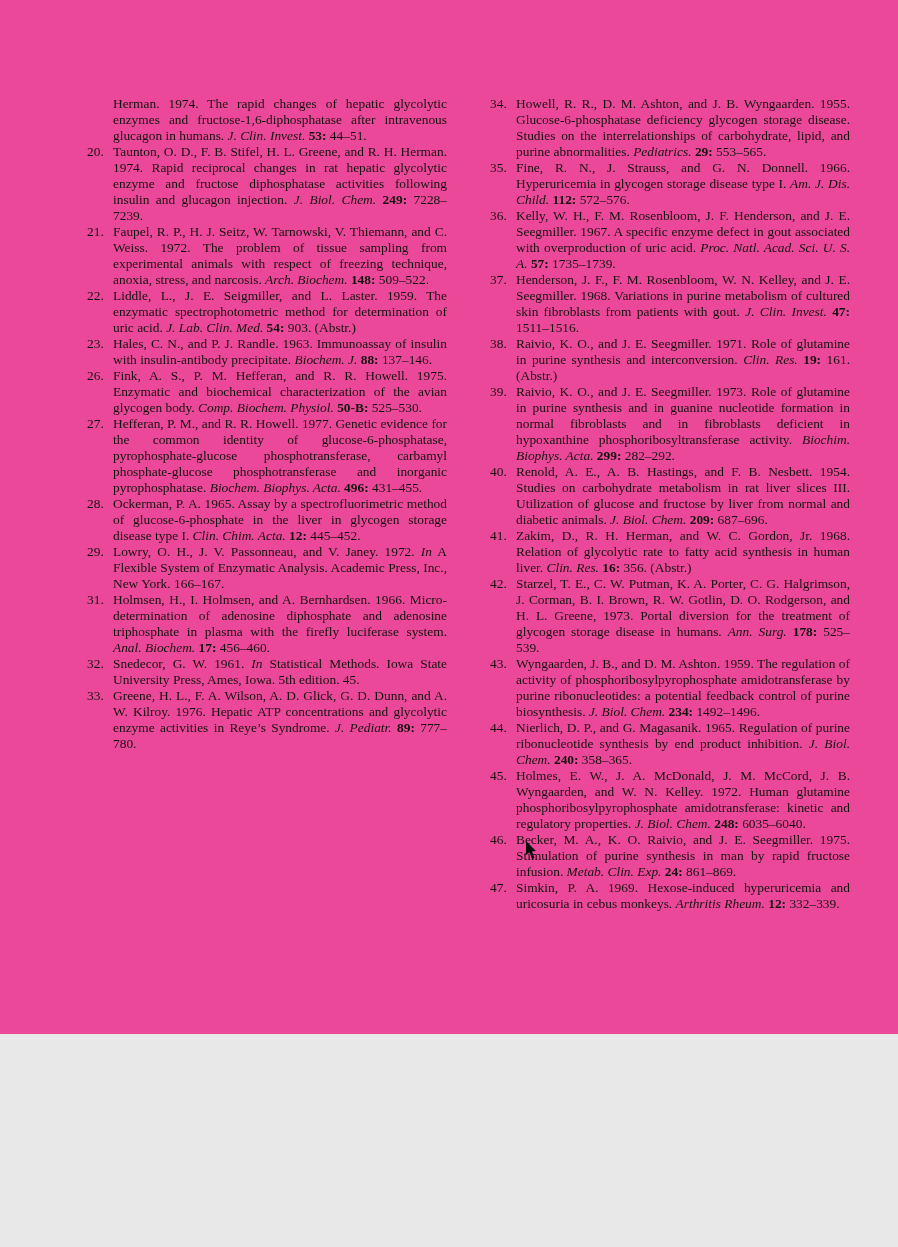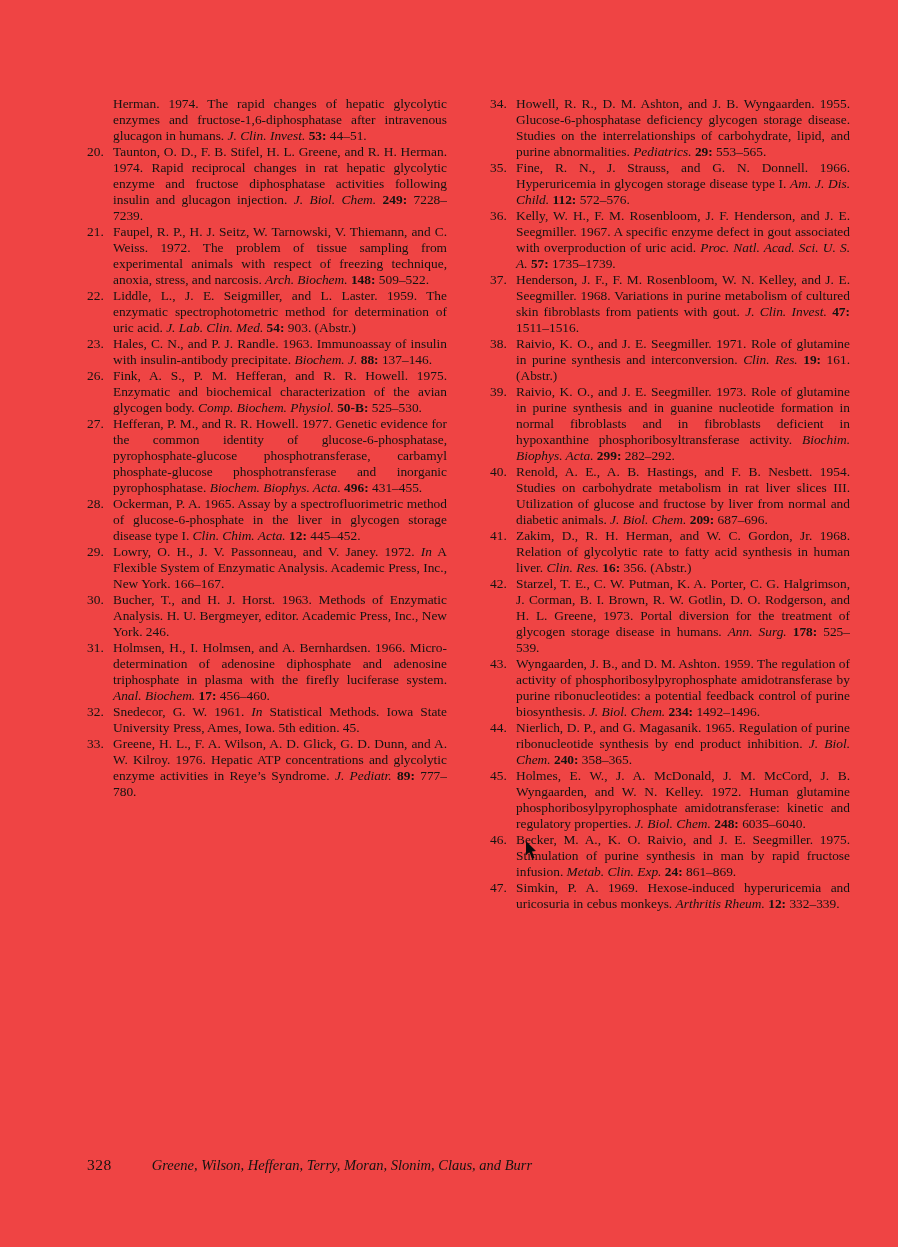--- a/index.html
+++ b/index.html
@@ -3,23 +3,23 @@
 <meta charset="utf-8">
 <style>
   html, body { margin: 0; padding: 0; }
   body {
     background: #e8e8e8;
     font-family: "Liberation Serif", serif;
   }
   .page {
     position: relative;
     width: 898px;
-    height: 1247px;
+    height: 1034px;
     margin: 0 auto;
-    background: #ef4444;
+    background: #ec4899;
     color: #151310;
     overflow: hidden;
   }
   .columns {
     position: absolute;
     top: 96px;
     left: 87px;
     display: flex;
     gap: 43px;
   }
@@ -76,21 +76,20 @@
     <div class="column" id="col-left">
         <div class="ref-item continuation"><span class="ref-text"><span>Herman. 1974. The rapid changes of hepatic glycolytic enzymes and fructose-1,6-diphosphatase after intravenous glucagon in humans. </span><em>J. Clin. Invest.</em><span> </span><strong>53:</strong><span> 44–51.</span></span></div>
         <div class="ref-item"><span class="ref-num">20.</span><span class="ref-text"><span>Taunton, O. D., F. B. Stifel, H. L. Greene, and R. H. Herman. 1974. Rapid reciprocal changes in rat hepatic glycolytic enzyme and fructose diphosphatase activities following insulin and glucagon injection. </span><em>J. Biol. Chem.</em><span> </span><strong>249:</strong><span> 7228–7239.</span></span></div>
         <div class="ref-item"><span class="ref-num">21.</span><span class="ref-text"><span>Faupel, R. P., H. J. Seitz, W. Tarnowski, V. Thiemann, and C. Weiss. 1972. The problem of tissue sampling from experimental animals with respect of freezing technique, anoxia, stress, and narcosis. </span><em>Arch. Biochem.</em><span> </span><strong>148:</strong><span> 509–522.</span></span></div>
         <div class="ref-item"><span class="ref-num">22.</span><span class="ref-text"><span>Liddle, L., J. E. Seigmiller, and L. Laster. 1959. The enzymatic spectrophotometric method for determination of uric acid. </span><em>J. Lab. Clin. Med.</em><span> </span><strong>54:</strong><span> 903. (Abstr.)</span></span></div>
         <div class="ref-item"><span class="ref-num">23.</span><span class="ref-text"><span>Hales, C. N., and P. J. Randle. 1963. Immunoassay of insulin with insulin-antibody precipitate. </span><em>Biochem. J.</em><span> </span><strong>88:</strong><span> 137–146.</span></span></div>
         <div class="ref-item"><span class="ref-num">26.</span><span class="ref-text"><span>Fink, A. S., P. M. Hefferan, and R. R. Howell. 1975. Enzymatic and biochemical characterization of the avian glycogen body. </span><em>Comp. Biochem. Physiol.</em><span> </span><strong>50-B:</strong><span> 525–530.</span></span></div>
         <div class="ref-item"><span class="ref-num">27.</span><span class="ref-text"><span>Hefferan, P. M., and R. R. Howell. 1977. Genetic evidence for the common identity of glucose-6-phosphatase, pyrophosphate-glucose phosphotransferase, carbamyl phosphate-glucose phosphotransferase and inorganic pyrophosphatase. </span><em>Biochem. Biophys. Acta.</em><span> </span><strong>496:</strong><span> 431–455.</span></span></div>
         <div class="ref-item"><span class="ref-num">28.</span><span class="ref-text"><span>Ockerman, P. A. 1965. Assay by a spectrofluorimetric method of glucose-6-phosphate in the liver in glycogen storage disease type I. </span><em>Clin. Chim. Acta.</em><span> </span><strong>12:</strong><span> 445–452.</span></span></div>
         <div class="ref-item"><span class="ref-num">29.</span><span class="ref-text"><span>Lowry, O. H., J. V. Passonneau, and V. Janey. 1972. </span><em>In</em><span> A Flexible System of Enzymatic Analysis. Academic Press, Inc., New York. 166–167.</span></span></div>
-        <div class="ref-item"><span class="ref-num">30.</span><span class="ref-text"><span>Bucher, T., and H. J. Horst. 1963. Methods of Enzymatic Analysis. H. U. Bergmeyer, editor. Academic Press, Inc., New York. 246.</span></span></div>
         <div class="ref-item"><span class="ref-num">31.</span><span class="ref-text"><span>Holmsen, H., I. Holmsen, and A. Bernhardsen. 1966. Micro-determination of adenosine diphosphate and adenosine triphosphate in plasma with the firefly luciferase system. </span><em>Anal. Biochem.</em><span> </span><strong>17:</strong><span> 456–460.</span></span></div>
         <div class="ref-item"><span class="ref-num">32.</span><span class="ref-text"><span>Snedecor, G. W. 1961. </span><em>In</em><span> Statistical Methods. Iowa State University Press, Ames, Iowa. 5th edition. 45.</span></span></div>
         <div class="ref-item"><span class="ref-num">33.</span><span class="ref-text"><span>Greene, H. L., F. A. Wilson, A. D. Glick, G. D. Dunn, and A. W. Kilroy. 1976. Hepatic ATP concentrations and glycolytic enzyme activities in Reye’s Syndrome. </span><em>J. Pediatr.</em><span> </span><strong>89:</strong><span> 777–780.</span></span></div>
       </div>
     <div class="column" id="col-right">
         <div class="ref-item"><span class="ref-num">34.</span><span class="ref-text"><span>Howell, R. R., D. M. Ashton, and J. B. Wyngaarden. 1955. Glucose-6-phosphatase deficiency glycogen storage disease. Studies on the interrelationships of carbohydrate, lipid, and purine abnormalities. </span><em>Pediatrics.</em><span> </span><strong>29:</strong><span> 553–565.</span></span></div>
         <div class="ref-item"><span class="ref-num">35.</span><span class="ref-text"><span>Fine, R. N., J. Strauss, and G. N. Donnell. 1966. Hyperuricemia in glycogen storage disease type I. </span><em>Am. J. Dis. Child.</em><span> </span><strong>112:</strong><span> 572–576.</span></span></div>
         <div class="ref-item"><span class="ref-num">36.</span><span class="ref-text"><span>Kelly, W. H., F. M. Rosenbloom, J. F. Henderson, and J. E. Seegmiller. 1967. A specific enzyme defect in gout associated with overproduction of uric acid. </span><em>Proc. Natl. Acad. Sci. U. S. A.</em><span> </span><strong>57:</strong><span> 1735–1739.</span></span></div>
         <div class="ref-item"><span class="ref-num">37.</span><span class="ref-text"><span>Henderson, J. F., F. M. Rosenbloom, W. N. Kelley, and J. E. Seegmiller. 1968. Variations in purine metabolism of cultured skin fibroblasts from patients with gout. </span><em>J. Clin. Invest.</em><span> </span><strong>47:</strong><span> 1511–1516.</span></span></div>
         <div class="ref-item"><span class="ref-num">38.</span><span class="ref-text"><span>Raivio, K. O., and J. E. Seegmiller. 1971. Role of glutamine in purine synthesis and interconversion. </span><em>Clin. Res.</em><span> </span><strong>19:</strong><span> 161. (Abstr.)</span></span></div>

